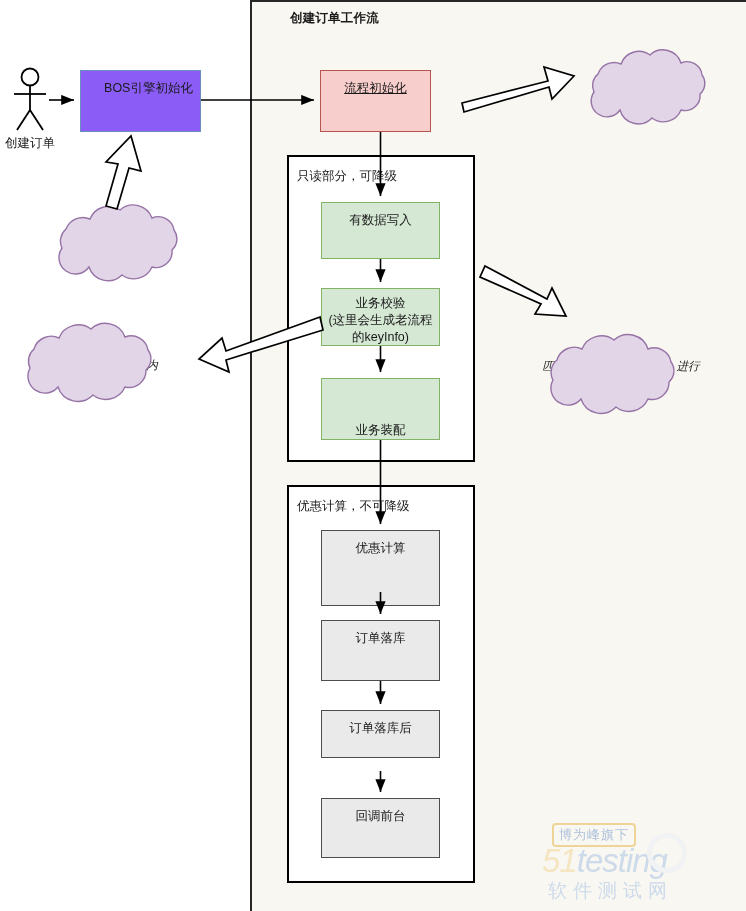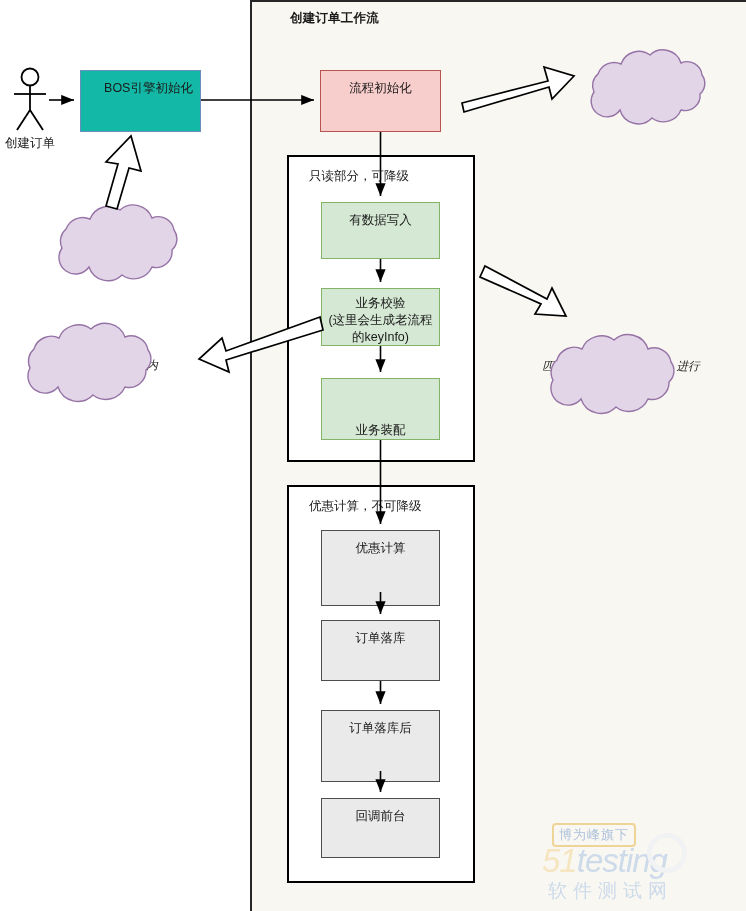--- a/index.html
+++ b/index.html
@@ -43,21 +43,21 @@
     box-sizing: border-box;
     display: flex;
     justify-content: center;
     padding-top: 9px;
     font-size: 12.5px;
     color: #1a1a1a;
     text-align: center;
     line-height: 17px;
   }
   .node-blue {
-    background: #14b8a6;
+    background: #8b5cf6;
     border: 1px solid #6c8ebf;
     padding-left: 16px;
   }
   .node-pink {
     background: #f8cecc;
     border: 1px solid #b85450;
   }
   .node-green {
     background: #d5e8d4;
     border: 1px solid #82b366;
@@ -70,21 +70,20 @@
     position: absolute;
     box-sizing: border-box;
     background: #ffffff;
     border: 2px solid #000000;
   }
   .group-label {
     position: absolute;
     font-size: 12.5px;
     color: #1a1a1a;
     white-space: nowrap;
-    margin-left: 12px;
   }
   .actor-label {
     position: absolute;
     font-size: 12.5px;
     color: #1a1a1a;
     white-space: nowrap;
     text-align: center;
     font-family: Liberation Serif, serif;
   }
   .cloud-text {
@@ -174,21 +173,21 @@
   <div class="group-box" style="left:287px; top:155px; width:188px; height:307px;"></div>
   <div class="group-label" style="left:297px; top:168px;">只读部分，可降级</div>
 
   <div class="group-box" style="left:287px; top:485px; width:188px; height:398px;"></div>
   <div class="group-label" style="left:297px; top:498px;">优惠计算，不可降级</div>
 
   <div class="node node-blue" style="left:80px; top:70px; width:121px; height:62px;">
     <span>BOS引擎初始化</span>
   </div>
 
-  <div class="node node-pink" style="left:320px; top:70px; width:121px; height:62px;">
+  <div class="node node-pink" style="left:320px; top:70px; width:111px; height:62px;text-decoration:underline;">
     <span>流程初始化</span>
   </div>
 
   <div class="node node-green" style="left:321px; top:202px; width:119px; height:57px;">
     <span>有数据写入</span>
   </div>
 
   <div class="node node-green" style="left:321px; top:288px; width:119px; height:58px; padding-top:6px;">
     <span style="white-space:pre-line;">业务校验
 (这里会生成老流程
@@ -200,21 +199,21 @@
   </div>
 
   <div class="node node-grey" style="left:321px; top:530px; width:119px; height:76px;">
     <span>优惠计算</span>
   </div>
 
   <div class="node node-grey" style="left:321px; top:620px; width:119px; height:61px;">
     <span>订单落库</span>
   </div>
 
-  <div class="node node-grey" style="left:321px; top:710px; width:119px; height:72px;">
+  <div class="node node-grey" style="left:321px; top:710px; width:119px; height:48px;">
     <span>订单落库后</span>
   </div>
 
   <div class="node node-grey" style="left:321px; top:798px; width:119px; height:60px;">
     <span>回调前台</span>
   </div>
 
   <div class="actor-label" style="left:0px; top:135px; width:60px;">创建订单</div>
 
   <div class="cloud-text" style="left:48px; top:225px; width:134px; height:40px;">

